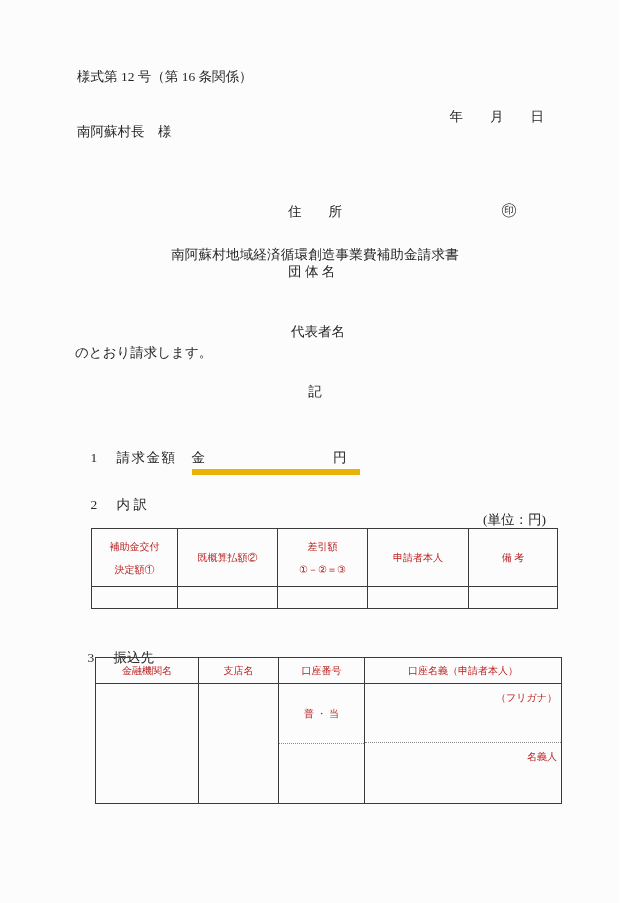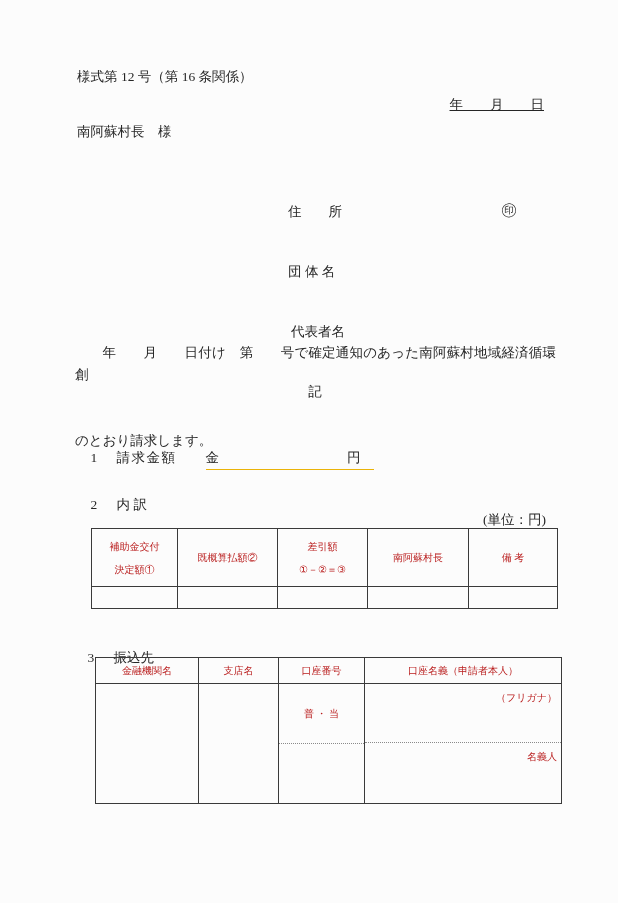--- a/index.html
+++ b/index.html
@@ -8,37 +8,37 @@
     width:618px;height:903px;
     background:#fcfcfc;
     font-family:"Liberation Serif","DejaVu Serif",serif;
     color:#262626;
     font-size:13.5px;
     overflow:hidden;
   }
   .abs{position:absolute;white-space:pre;}
   
   .form-number{left:77px;top:68px;}
-  .date-line{top:96px;right:74px;text-decoration:underline;}
+  .date-line{top:108px;right:74px;}
   .addressee{left:77px;top:123px;}
   .addr-block{left:288px;top:162px;line-height:20px;}
   .rep-line{padding-left:3px;}
   .seal{left:501px;top:200px;font-size:16px;}
   .doc-title{left:0;top:246px;width:630px;text-align:center;letter-spacing:0.2px;}
   
   .body-par{left:75px;top:298px;width:481px;line-height:22px;}
   .jline{text-align:justify;text-align-last:justify;text-justify:inter-character;white-space:pre-wrap;}
   .lline{white-space:pre-wrap;}
   .ki{left:0;top:383px;width:630px;text-align:center;}
   
   .item{white-space:pre;}
   .item .num{display:inline-block;width:26px;}
   .item1{left:77px;top:433px;}
   .item1 .lbl{letter-spacing:1.5px;}
-  .amount{display:inline-block;width:168px;margin-left:29px;border-bottom:1px solid #eab308;padding-bottom:2px;}
+  .amount{display:inline-block;width:168px;margin-left:15px;border-bottom:6px solid #eab308;padding-bottom:2px;}
   .amount .yen{margin-left:128px;}
   .item2{left:77px;top:480px;}
   .unit-note{top:511px;right:72px;}
   .item3{left:74px;top:633px;}
   
   table{border-collapse:collapse;table-layout:fixed;position:absolute;font-size:10px;color:#b91c1c;}
   th,td{border:1px solid #3a3a3a;font-weight:normal;padding:0;vertical-align:middle;}
   .t1{left:91px;top:528px;width:466px;}
   .t1 thead tr{height:58px;}
   .t1 tbody tr{height:22px;}
@@ -62,23 +62,23 @@
   <div class="abs date-line">年　　月　　日</div>
   <div class="abs addressee">南阿蘇村長　様</div>
 
   <div class="abs addr-block">
     <div>住　　所</div>
     <div>団 体 名</div>
     <div class="rep-line">代表者名</div>
   </div>
   <div class="abs seal">㊞</div>
 
+  <div class="abs doc-title">南阿蘇村地域経済循環創造事業費補助金請求書</div>
 
   <div class="abs body-par">
-    <div class="jline">　　年　　月　　日付け　第　　号で確定通知のあった南阿蘇村地域経済循環創</div>
     <div class="lline">のとおり請求します。</div>
   </div>
 
   <div class="abs ki">記</div>
 
   <div class="abs item item1">
     <span class="num">1</span><span class="lbl">請求金額</span><span class="amount"><span>金</span><span class="yen">円</span></span>
   </div>
 
   <div class="abs item item2">
@@ -99,21 +99,21 @@
       <tr>
         <th>
           <div>補助金交付</div>
           <div>決定額①</div>
         </th>
         <th>既概算払額②</th>
         <th>
           <div>差引額</div>
           <div>①－②＝③</div>
         </th>
-        <th>南阿蘇村長</th>
+        <th>申請者本人</th>
         <th>備 考</th>
       </tr>
     </thead>
     <tbody>
       <tr>
         <td></td>
         <td></td>
         <td></td>
         <td></td>
         <td></td>

